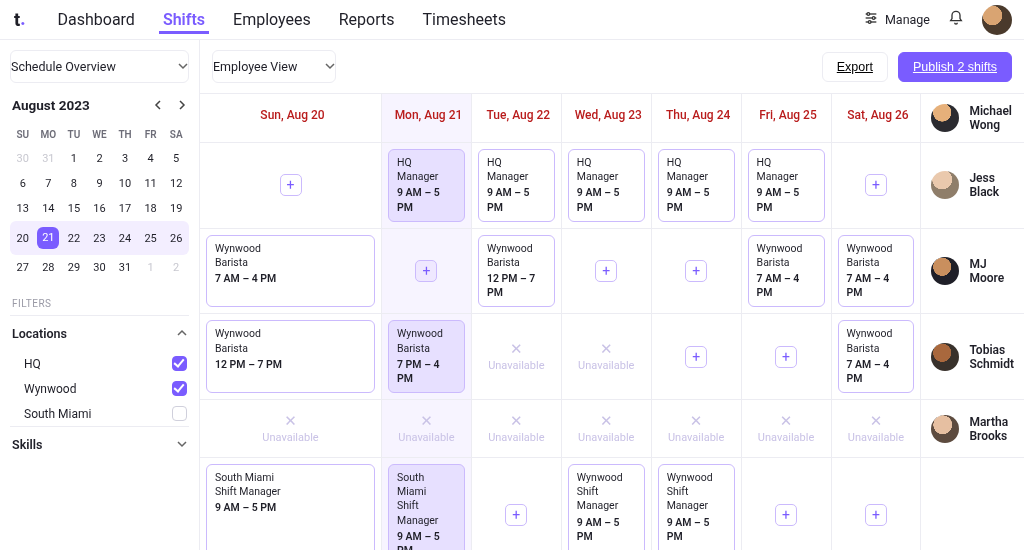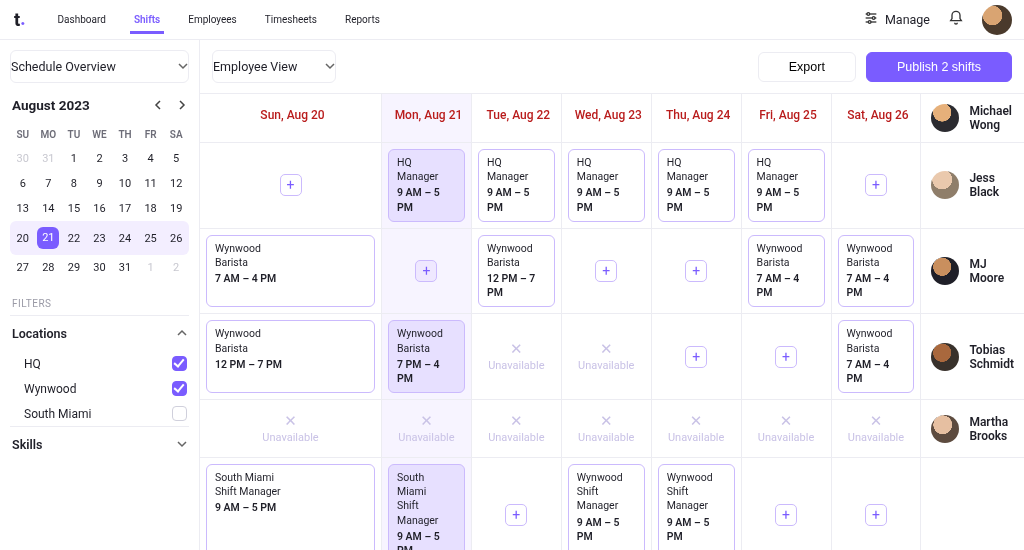--- a/index.html
+++ b/index.html
@@ -30,21 +30,21 @@
   }
   .logo { font-weight: 800; font-size: 18px; margin-right: 18px; position: relative; }
   .logo .dot { color: var(--purple); position: relative; top: -1px; }
   .nav { display: flex; gap: 0; }
   .nav a {
     padding: 0 14px;
     height: 28px;
     display: flex; align-items: center;
     color: var(--text);
     text-decoration: none;
-    font-size: 10px;
+    font-size: 16px;
     position: relative;
   }
   .nav a.active { color: var(--purple); font-weight: 600; }
   .nav a.active::after {
     content:"";
     position:absolute; left:10px; right:10px; bottom:0;
     border-bottom: 3px solid var(--purple);
   }
   .top-right { margin-left:auto; display:flex; align-items:center; gap:18px; }
   .manage { display:flex; align-items:center; gap:6px; font-size:12.5px; cursor:pointer; }
@@ -85,21 +85,21 @@
   .filters-label { font-size:10px; letter-spacing:.5px; color:#9a9aa6; margin:18px 0 6px 2px; }
   .accordion { border-top:1px solid var(--border); }
   .acc-header { display:flex; align-items:center; justify-content:space-between; padding:10px 2px; font-size:12.5px; font-weight:600; cursor:pointer; }
   .loc-row { display:flex; align-items:center; justify-content:space-between; padding:5px 2px 5px 14px; font-size:12px; }
   .chk { width:15px; height:15px; border-radius:4px; border:1.5px solid #d0d0dc; display:inline-block; position:relative; }
   .chk.on { background: var(--purple); border-color: var(--purple); }
   .chk.on::after { content:""; position:absolute; left:3px; top:0px; width:4px; height:8px; border:2px solid #fff; border-top:0; border-left:0; transform:rotate(40deg); }
 
   
   .toolbar { display:flex; align-items:center; padding:10px 12px; border-bottom:1px solid var(--border); gap:10px; }
-  .btn { border:1px solid var(--border); border-radius:6px; padding:7px 30px; font-size:12.5px; background:#fff; cursor:pointer; }
+  .btn { border:1px solid var(--border); border-radius:6px; padding:7px 14px; font-size:12.5px; background:#fff; cursor:pointer;text-decoration:underline; }
   .btn.primary { background: var(--purple); color:#fff; border-color: var(--purple); }
 
   
   .sched { display:grid; grid-template-columns: 182px repeat(7, 1fr); }
   .sched > div { border-right:1px solid var(--border); border-bottom:1px solid var(--border); }
   .sched > div:nth-child(8n) { border-right:none; }
   .col-head { padding:14px 8px 12px 12px; font-size:12px; color:#b91c1c; font-weight:500; }
   .range-head { padding:14px 8px 12px 12px; font-size:12px; color:#5b5b66; }
   .highlight-col { background: #f7f4ff; }
 
@@ -145,22 +145,22 @@
 </style>
 </head>
 <body>
 
 <div class="topbar">
   <div class="logo">t<span class="dot">.</span></div>
   <nav class="nav" id="nav">
       <a href="#">Dashboard</a>
       <a href="#" class="active">Shifts</a>
       <a href="#">Employees</a>
+      <a href="#">Reports</a>
       <a href="#">Timesheets</a>
-      <a href="#">Reports</a>
     </nav>
   <div class="top-right">
     <div class="manage">
       <span>
         <svg class="icon-sliders" viewBox="0 0 24 24" fill="none" stroke="#333" stroke-width="2">
             <line x1="4" y1="6" x2="20" y2="6"></line>
             <line x1="4" y1="12" x2="20" y2="12"></line>
             <line x1="4" y1="18" x2="20" y2="18"></line>
             <circle cx="8" cy="6" r="2" fill="#fff"></circle>
             <circle cx="16" cy="12" r="2" fill="#fff"></circle>

